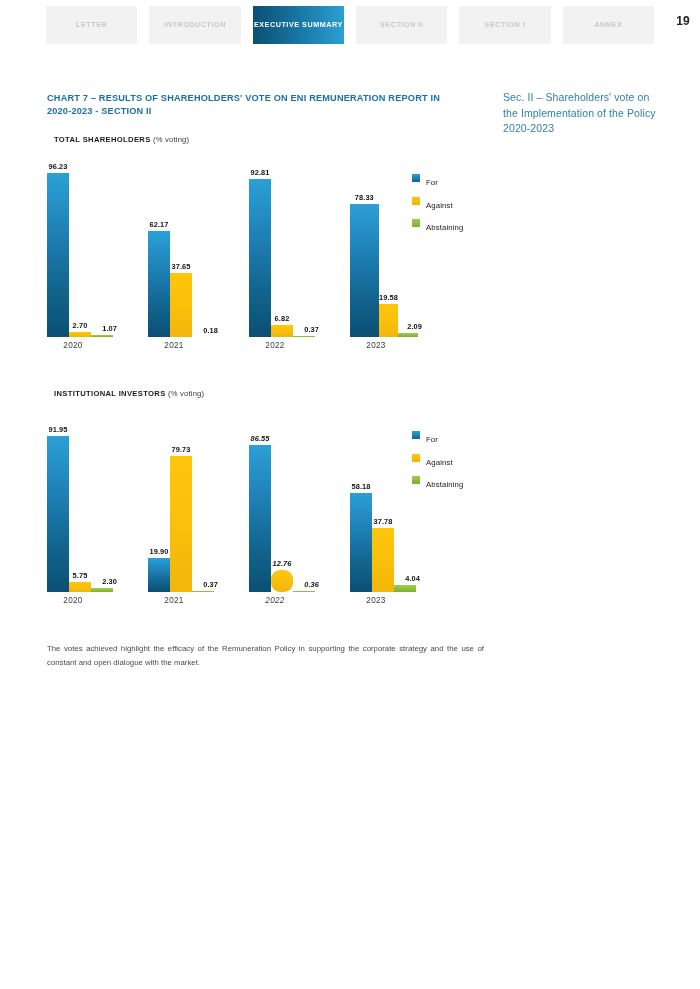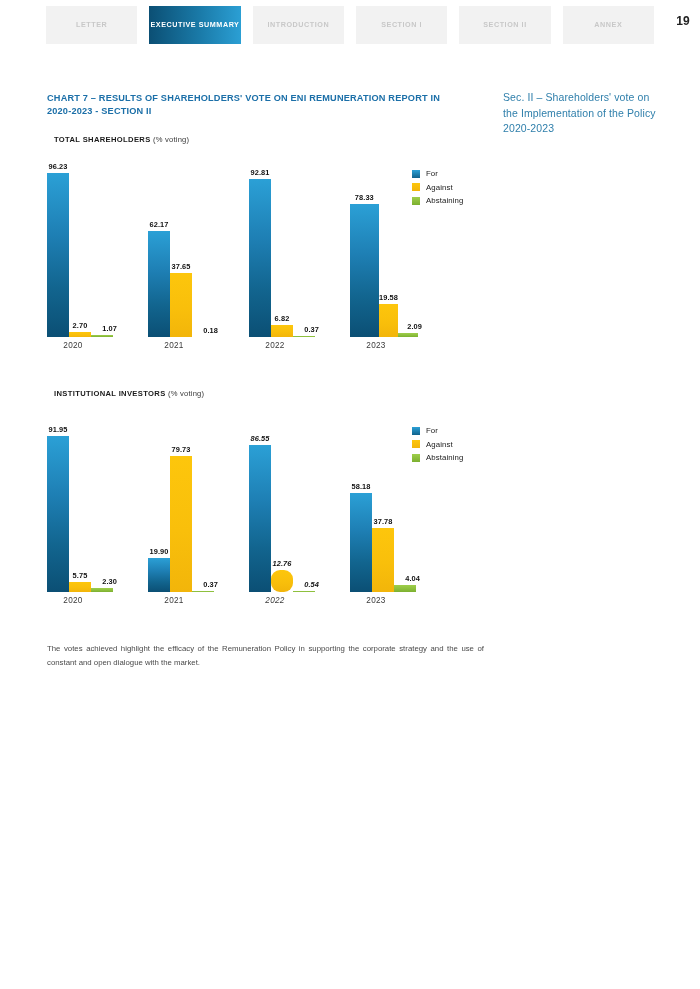--- a/index.html
+++ b/index.html
@@ -14,20 +14,21 @@
   }
 
   
   .tabbar {
     position: absolute;
     left: 46px; top: 6px;
     width: 608px; height: 38px;
     display: flex;
     align-items: stretch;
     gap: 12px;
+    justify-content: flex-end;
   }
   .tab {
     flex: 1 1 0;
     background: #f2f2f2;
     display: flex;
     align-items: center;
     justify-content: center;
     font-size: 7.2px;
     font-weight: 700;
     letter-spacing: 0.55px;
@@ -147,51 +148,52 @@
     margin-right: 6px;
     flex: 0 0 auto;
   }
   .swatch.for { background: linear-gradient(180deg,#2ba0d6,#10628c); }
   .swatch.against { background: linear-gradient(180deg,#fdc60c,#f2b50a); }
   .swatch.abstaining { background: linear-gradient(180deg,#9ece4a,#7cb030); }
   .legend-label {
     font-size: 7.8px;
     color: #1a1a1a;
     letter-spacing: 0.1px;
+    margin-top: 9px;
   }
 
   
   .footnote {
     position: absolute;
     left: 47px; top: 642px;
     width: 437px;
     font-size: 7.8px;
     line-height: 1.85;
     color: #4a4a4a;
     text-align: justify;
   }
 </style>
 </head>
 <body>
 
 <div class="tabbar">
   <div class="tab">
       <span>LETTER</span>
     </div>
+  <div class="tab">
+      <span>INTRODUCTION</span>
+    </div>
   <div class="tab active">
       <span>EXECUTIVE SUMMARY</span>
     </div>
   <div class="tab">
-      <span>INTRODUCTION</span>
+      <span>SECTION II</span>
     </div>
   <div class="tab">
       <span>SECTION I</span>
-    </div>
-  <div class="tab">
-      <span>SECTION II</span>
     </div>
   <div class="tab">
       <span>ANNEX</span>
     </div>
 </div>
 <div class="pagenum">19</div>
 
 <div class="chart-title">CHART 7 – RESULTS OF SHAREHOLDERS' VOTE ON ENI REMUNERATION REPORT IN 2020-2023 - SECTION II</div>
 <div class="sidenote">Sec. II – Shareholders' vote on the Implementation of the Policy 2020-2023</div>
 
@@ -361,21 +363,21 @@
             <span class="vlabel">86.55</span>
           </div>
         </div>
         <div class="bar-wrap" style="width:22px;">
           <div class="bar against" style="height:12.76%;border-radius:9px;">
             <span class="vlabel">12.76</span>
           </div>
         </div>
         <div class="bar-wrap" style="width:22px;">
           <div class="bar abstaining" style="height:0.69%;">
-            <span class="vlabel shift-right">0.54</span>
+            <span class="vlabel shift-right">0.36</span>
           </div>
         </div>
       </div>
       <div class="xlabel">2022</div>
     </div>
 
     <div class="group" style="left:303px; width:68px;">
       <div class="bars">
         <div class="bar-wrap" style="width:22px;">
           <div class="bar for" style="height:58.18%;">

